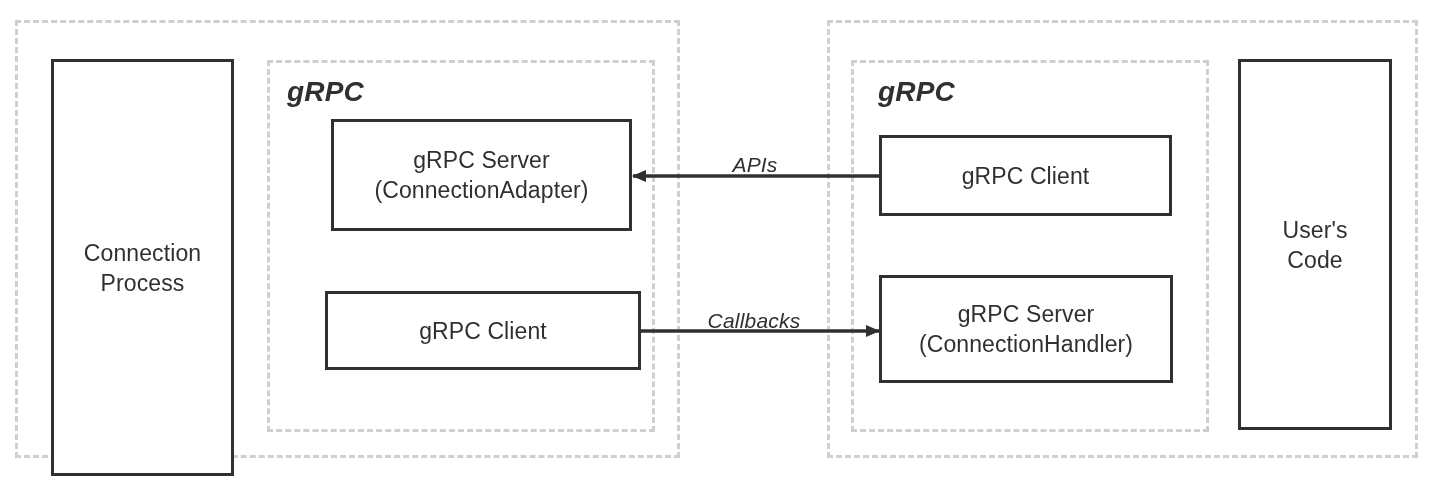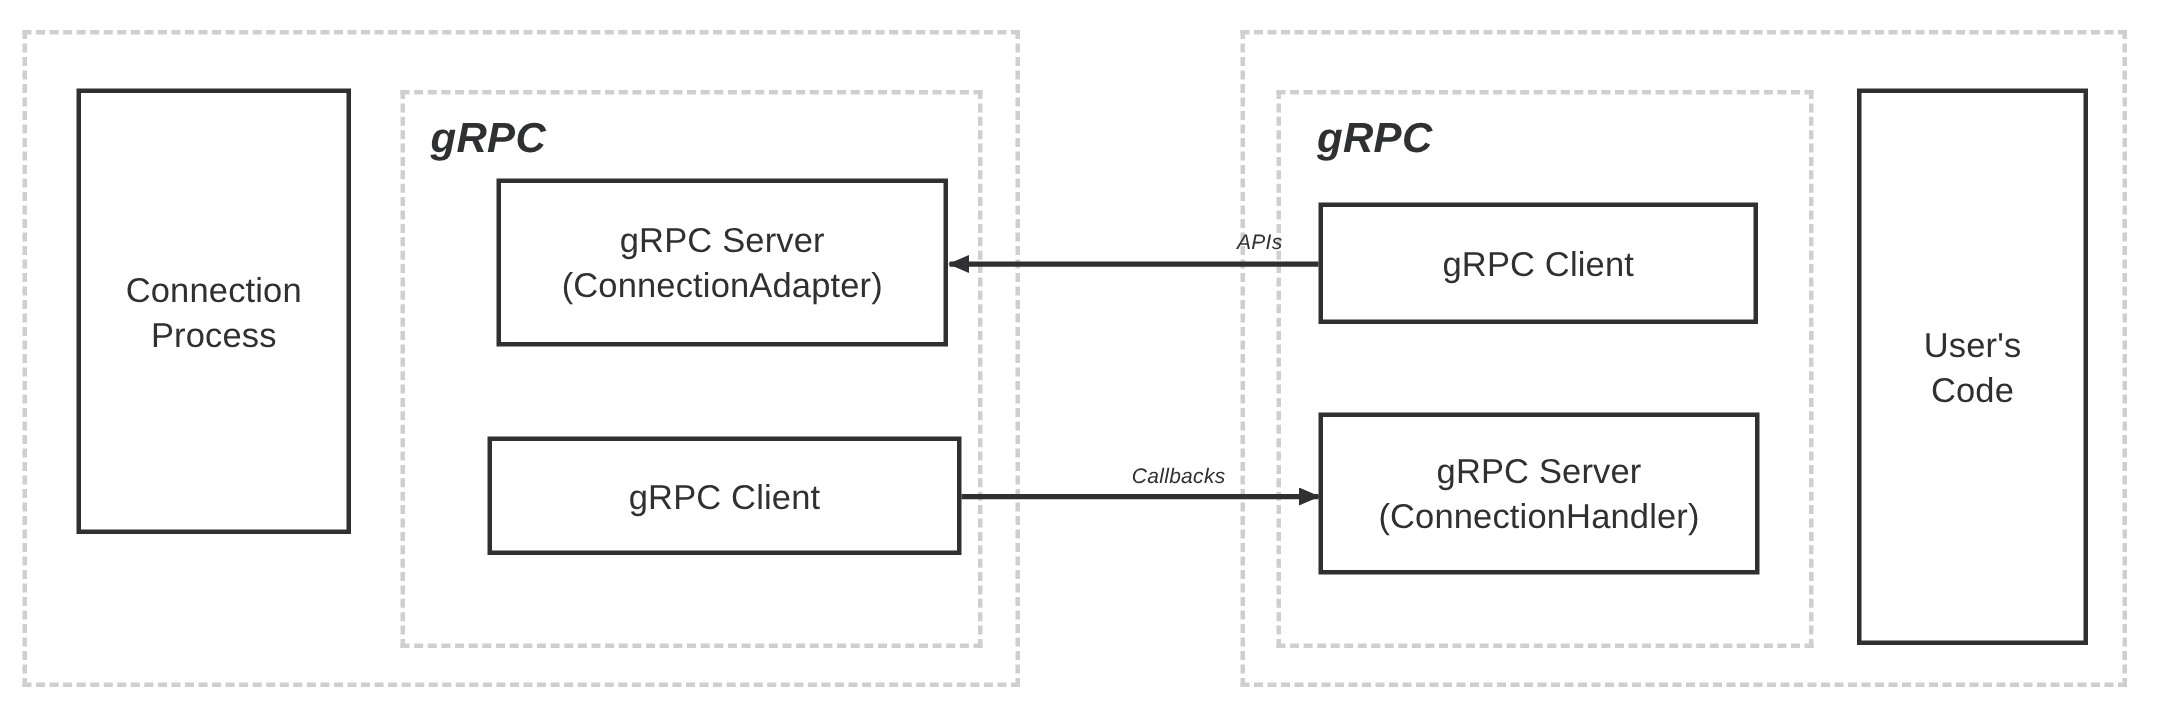--- a/index.html
+++ b/index.html
@@ -47,23 +47,23 @@
     font-style: italic;
     font-weight: bold;
     font-size: 28px;
     color: #2f3031;
     letter-spacing: 0.2px;
   }
   .edge-label {
     position: absolute;
     font-family: "Liberation Sans", sans-serif;
     font-style: italic;
-    font-size: 14px;
+    font-size: 21px;
     color: #2f3031;
-    text-align: right;
+    text-align: center;
     letter-spacing: 0.2px;
   }
   #connector-layer {
     position: absolute;
     left: 0;
     top: 0;
     width: 1456px;
     height: 482px;
     pointer-events: none;
   }
@@ -75,21 +75,21 @@
 
   <div class="dashed-container" id="c0" style="left: 15px; top: 20px; width: 665px; height: 438px;"></div>
   <div class="dashed-container" id="c1" style="left: 827px; top: 20px; width: 591px; height: 438px;"></div>
 
   <div class="dashed-container" id="g0" style="left: 267px; top: 60px; width: 388px; height: 372px;"></div>
   <div class="group-label" id="g0label" style="left: 287px; top: 76px;">gRPC</div>
 
   <div class="dashed-container" id="g1" style="left: 851px; top: 60px; width: 358px; height: 372px;"></div>
   <div class="group-label" id="g1label" style="left: 878px; top: 76px;">gRPC</div>
 
-  <div class="solid-box" id="b0" style="left: 51px; top: 59px; width: 183px; height: 297px;">
+  <div class="solid-box" id="b0" style="left: 51px; top: 59px; width: 183px; height: 417px;">
     <span class="box-label">Connection
 Process</span>
   </div>
 
   <div class="solid-box" id="b1" style="left: 331px; top: 119px; width: 301px; height: 112px;">
     <span class="box-label">gRPC Server
 (ConnectionAdapter)</span>
   </div>
 
   <div class="solid-box" id="b2" style="left: 325px; top: 291px; width: 316px; height: 79px;">
@@ -117,15 +117,15 @@
       </marker>
       <marker id="arrow-right" markerWidth="14" markerHeight="12" refX="13" refY="6" orient="auto" markerUnits="userSpaceOnUse">
         <path d="M0,0 L14,6 L0,12 z" fill="#2f3031"></path>
       </marker>
     </defs>
     <line id="conn0" stroke="#2f3031" stroke-width="3.5" marker-end="url(#arrow-right)" x1="879" y1="176" x2="633" y2="176"></line>
     <line id="conn1" stroke="#2f3031" stroke-width="3.5" marker-end="url(#arrow-right)" x1="641" y1="331" x2="879" y2="331"></line>
   </svg>
 
   <div class="edge-label" id="e0" style="left: 655px; top: 153px; width: 200px;">APIs</div>
-  <div class="edge-label" id="e1" style="left: 617px; top: 309px; width: 200px;">Callbacks</div>
+  <div class="edge-label" id="e1" style="left: 654px; top: 309px; width: 200px;">Callbacks</div>
 
 </div>
 
 </body></html>

